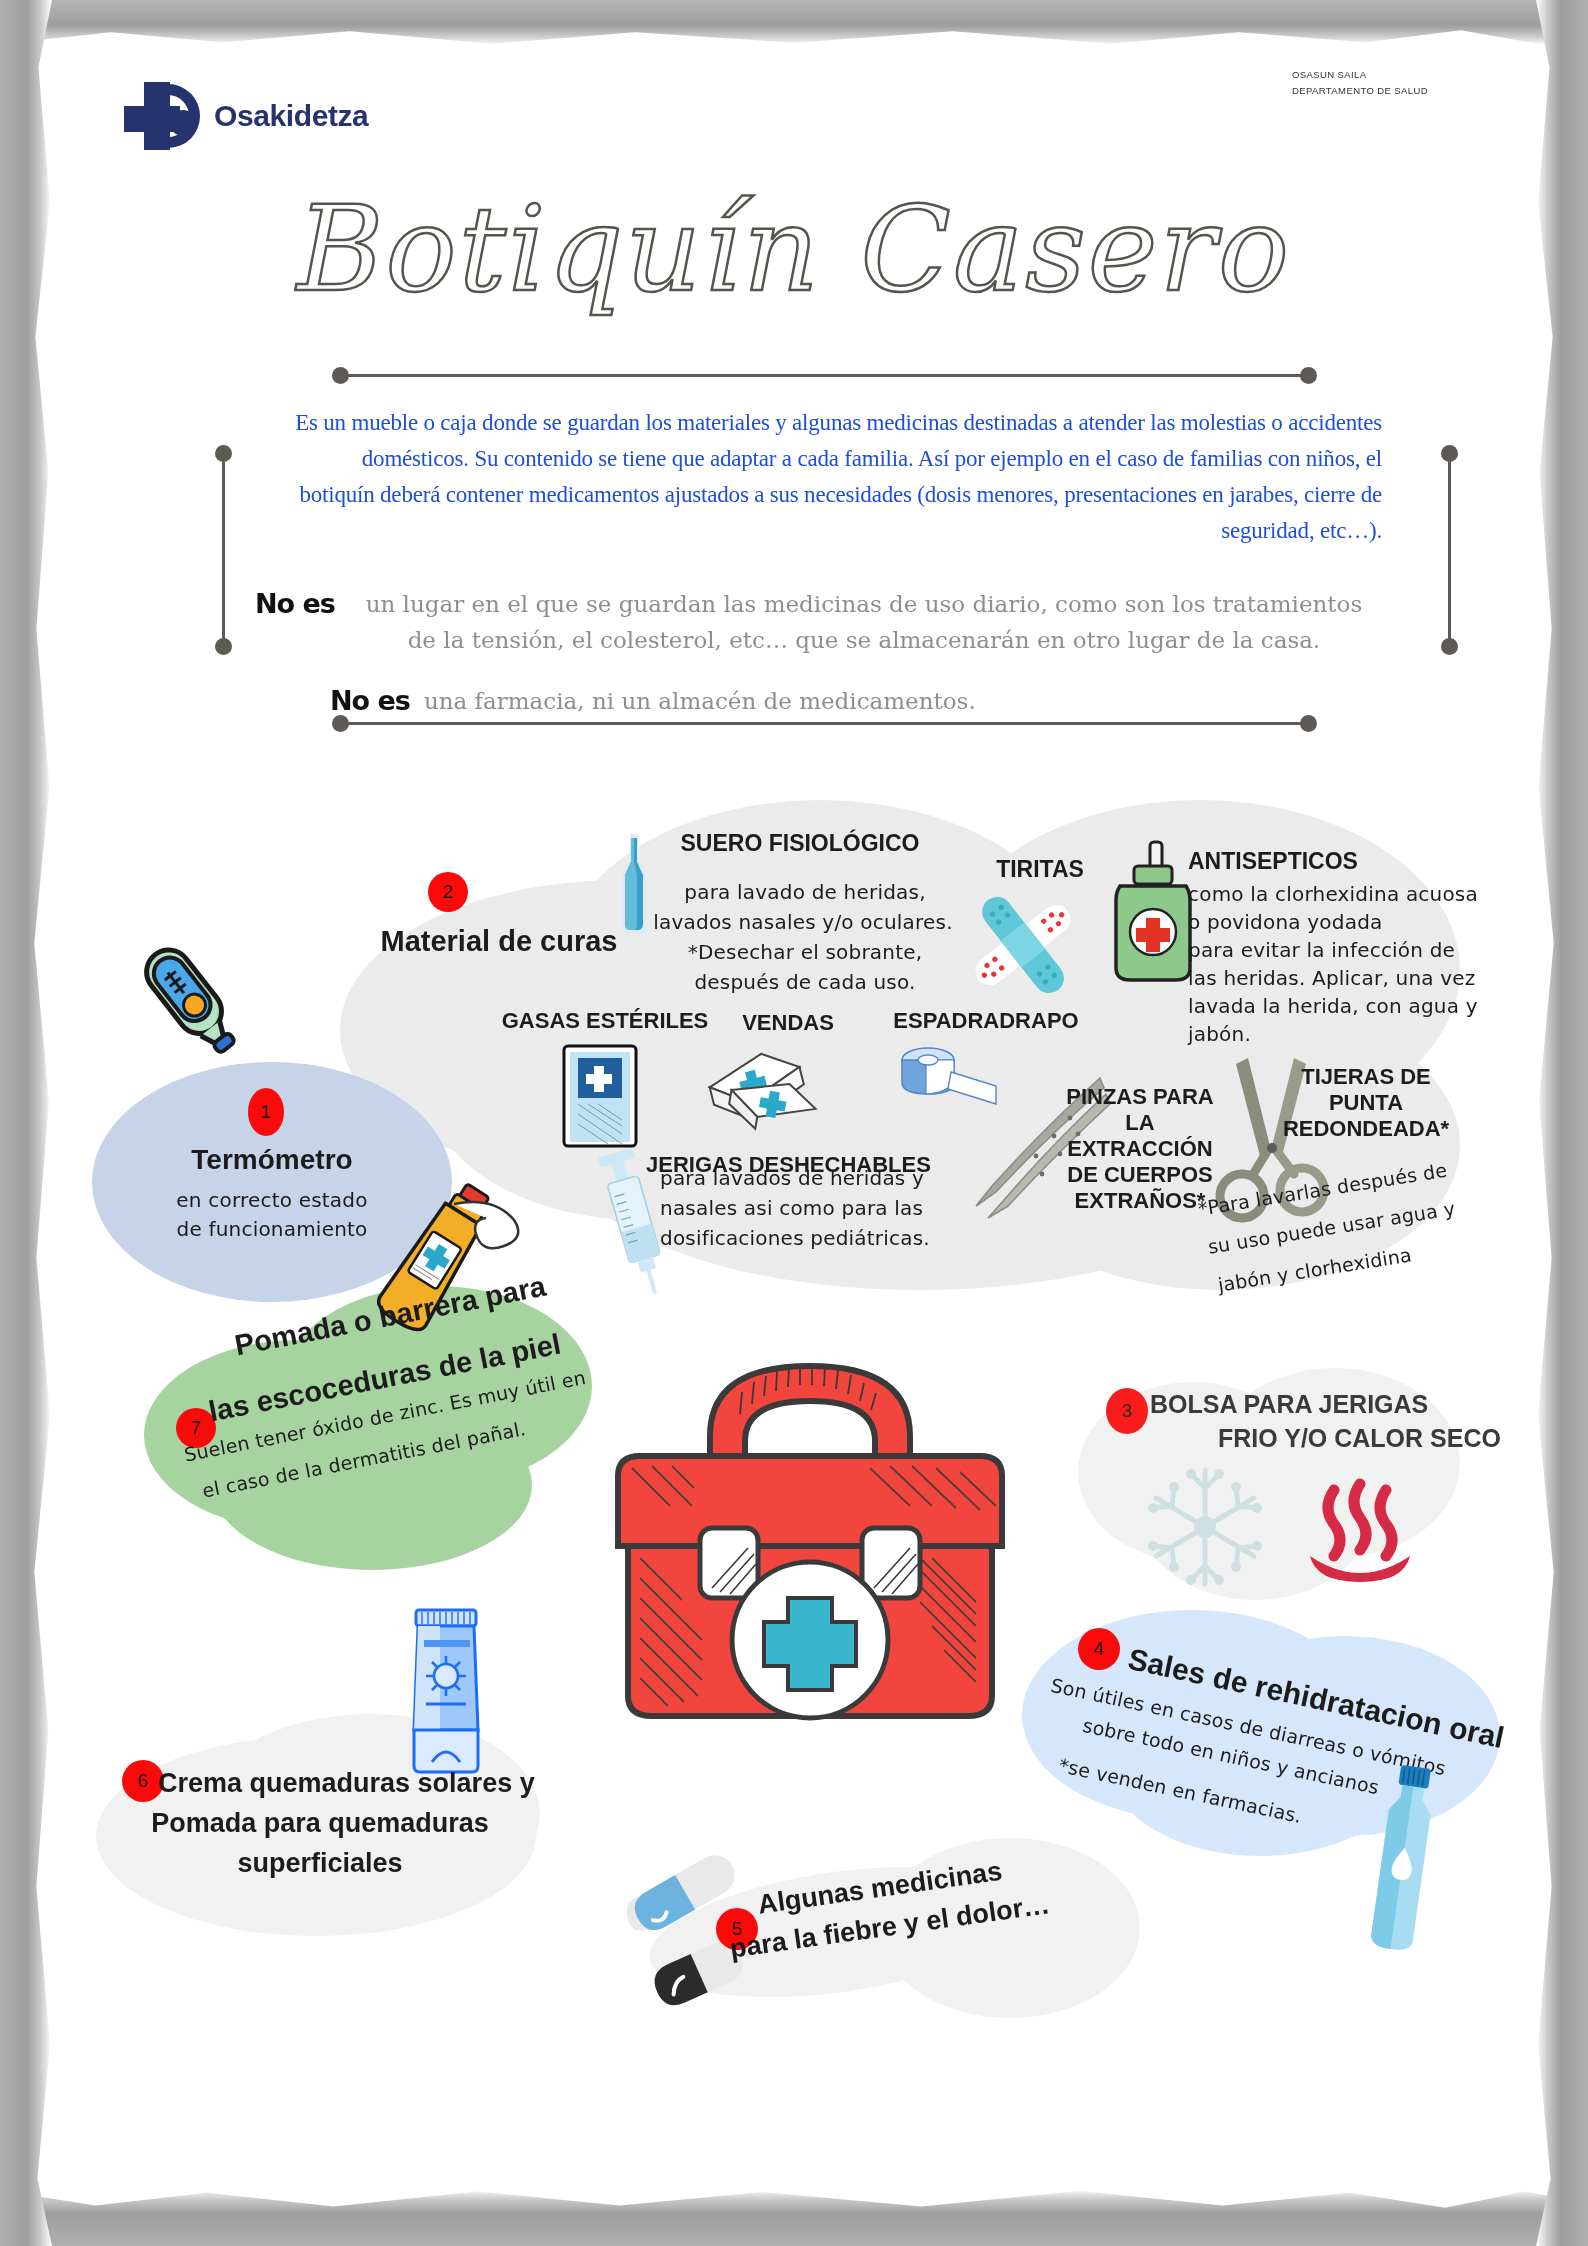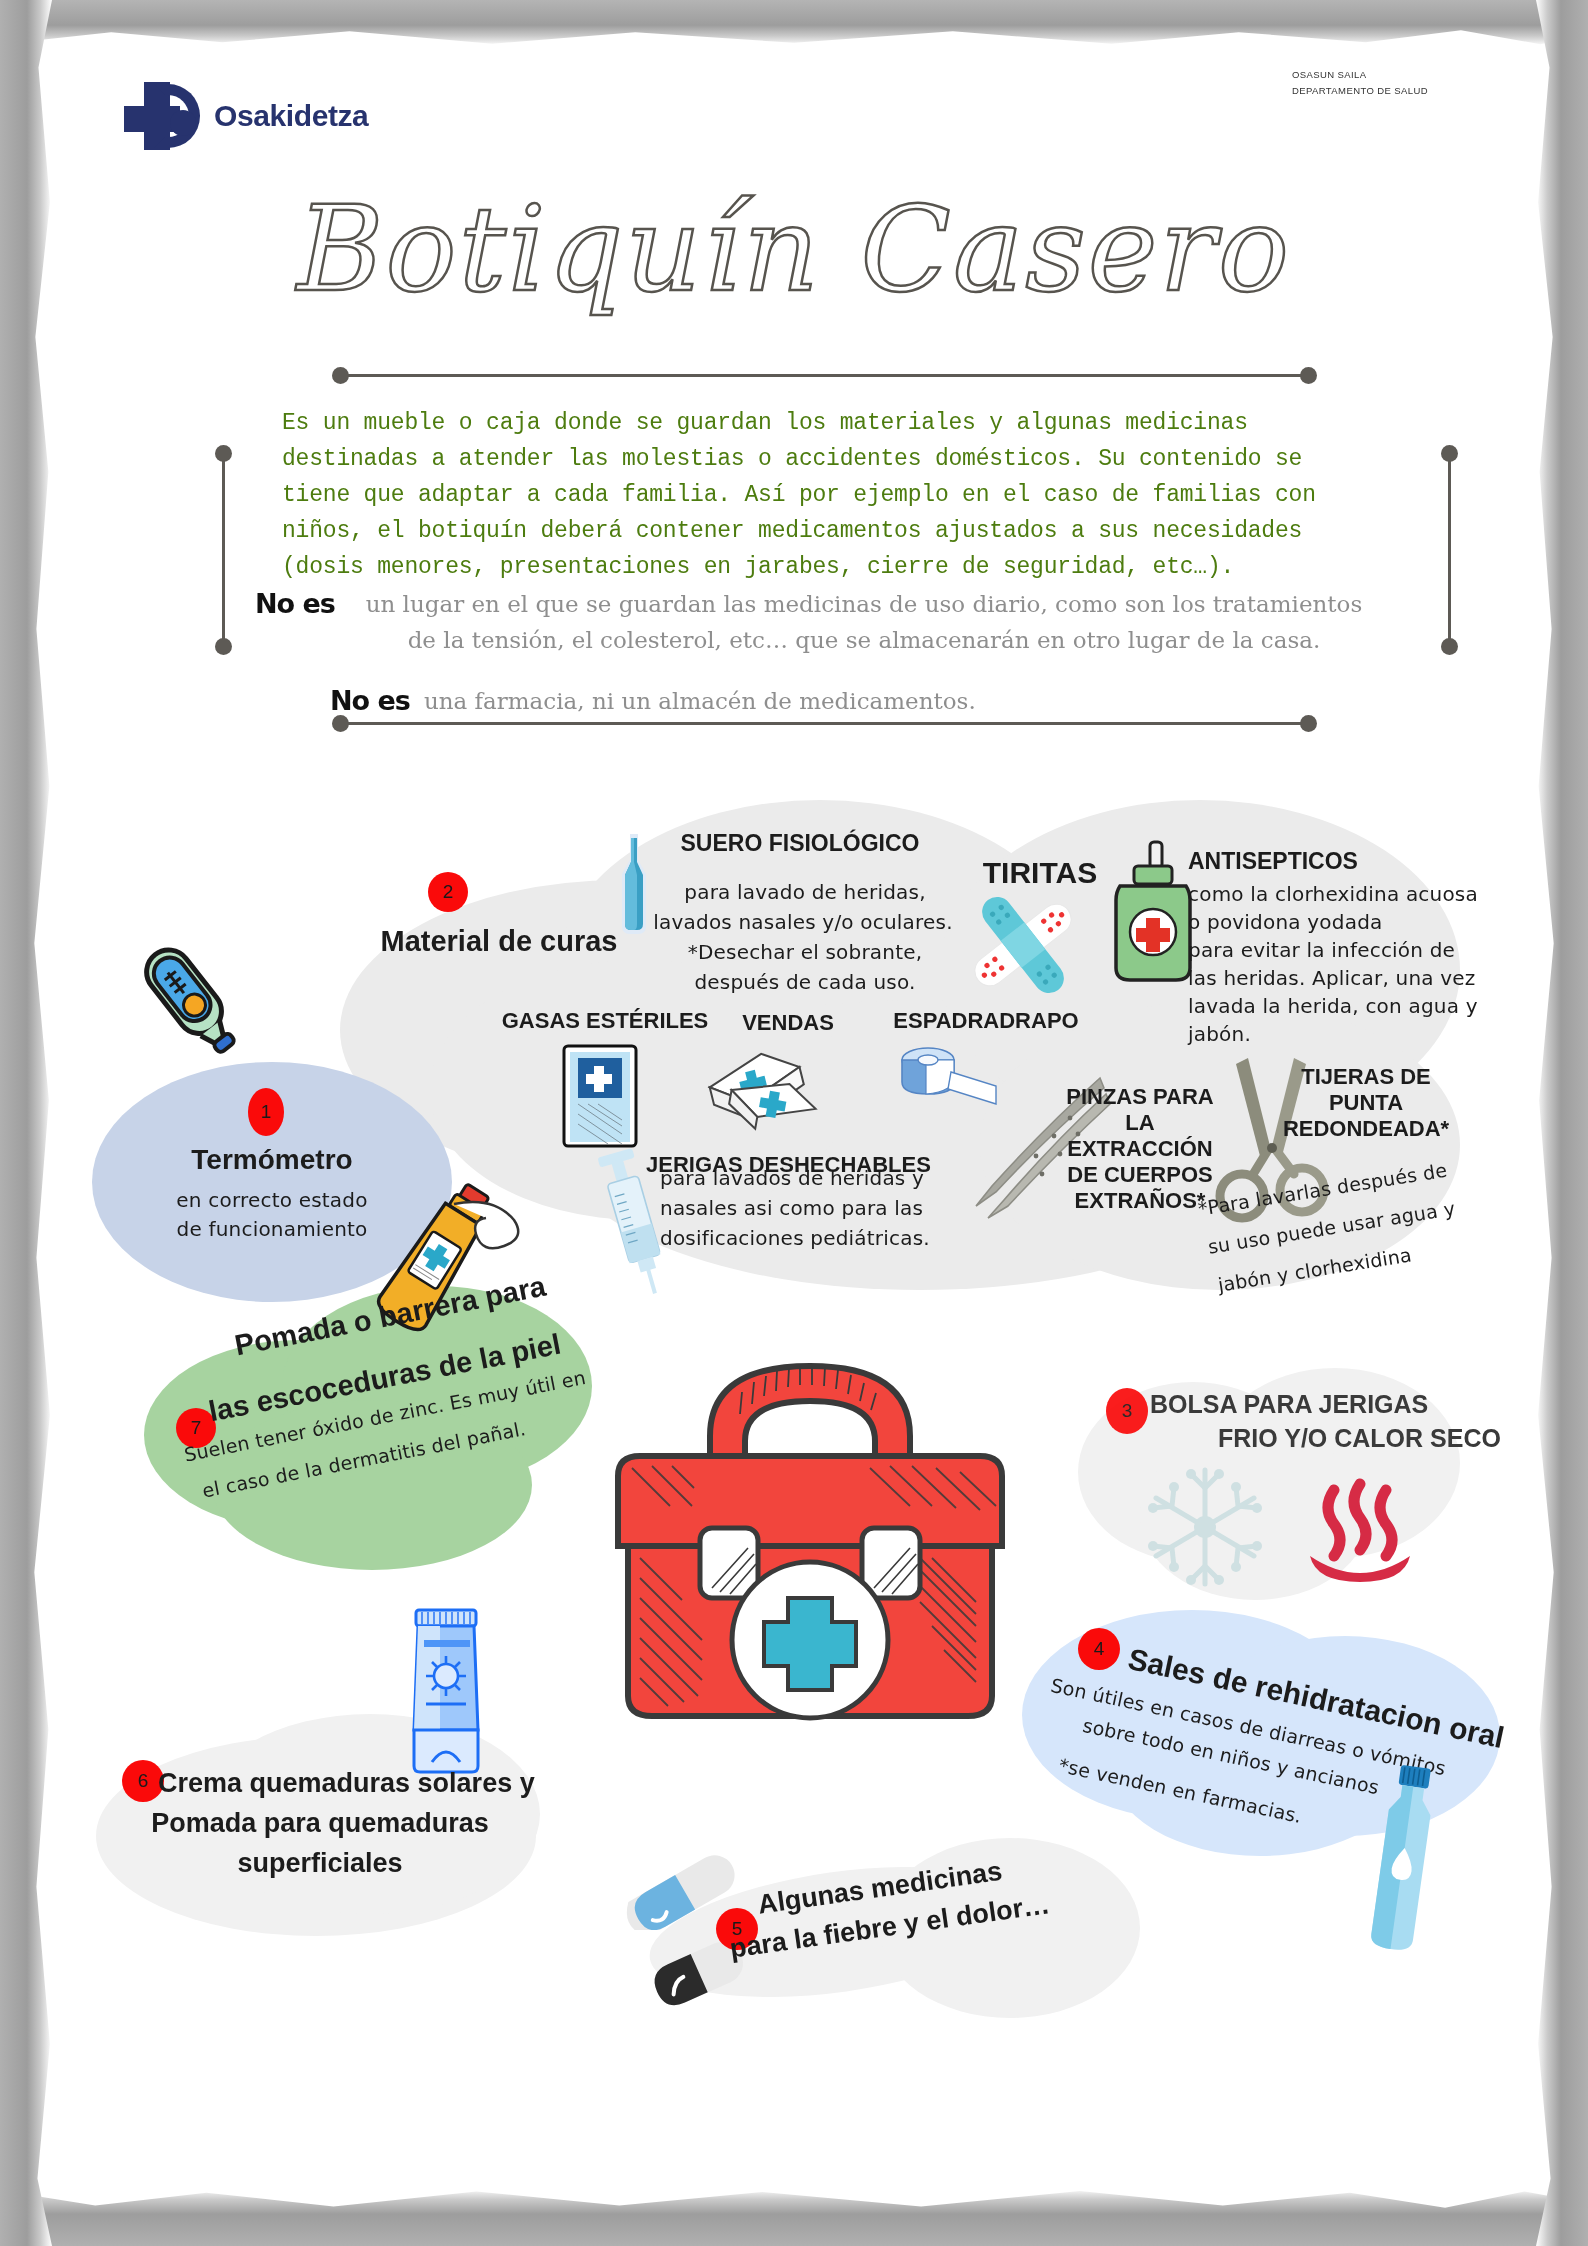--- a/index.html
+++ b/index.html
@@ -113,23 +113,23 @@
   .rule { position:absolute; height:3px; background:#5d5a55; }
   .dot {
     position:absolute; width:17px; height:17px; border-radius:50%;
     background:#5d5a55;
   }
   .rule-v { position:absolute; width:3px; background:#5d5a55; }
 
   
   .intro {
     position:absolute; left:282px; top:405px; width:1100px;
-    text-align:left;
-    font-family:Liberation Mono, monospace;
-    font-size:23px; line-height:36px; color:#4d7c0f;
+    text-align:right;
+    font-family:Liberation Serif, serif;
+    font-size:23px; line-height:36px; color:#1d4ed8;
     letter-spacing:-0.2px;
   }
   .noes-block { position:absolute; display:flex; align-items:flex-start; gap:14px; }
   .noes-label {
     font-family:"DejaVu Sans", sans-serif;
     font-weight:900; font-size:27px; color:#111;
     letter-spacing:-1px; white-space:nowrap; padding-top:2px;
   }
   .noes-text {
     font-family:"DejaVu Serif", serif;
@@ -245,21 +245,21 @@
     <path d="M27 8 L33 8 L33 32 L39 45 L39 94 Q39 100 33 100 L27 100 Q21 100 21 94 L21 45 L27 32 Z" fill="#3a9fc4"></path>
     <path d="M27 8 L30 8 L30 32 L33 45 L33 94 Q33 100 30 100 L27 100 Q21 100 21 94 L21 45 L27 32 Z" fill="#63bcdc"></path>
   </svg>
 
   <div class="hd" style="left:660px; top:830px; width:280px; font-size:23px; text-align:center;">SUERO FISIOLÓGICO</div>
   <div class="hand" style="left:660px; top:878px; width:290px; font-size:20px; text-align:center;">para lavado de heridas,</div>
   <div class="hand" style="left:648px; top:908px; width:310px; font-size:20px; text-align:center;">lavados nasales y/o oculares.</div>
   <div class="hand" style="left:660px; top:938px; width:290px; font-size:20px; text-align:center;">*Desechar el sobrante,</div>
   <div class="hand" style="left:660px; top:968px; width:290px; font-size:20px; text-align:center;">después de cada uso.</div>
 
-  <div class="hd" style="left:960px; top:856px; width:160px; font-size:30px; text-align:center;">TIRITAS</div>
+  <div class="hd" style="left:960px; top:856px; width:160px; font-size:23px; text-align:center;">TIRITAS</div>
   <svg class="icon" style="left:958px; top:890px;" width="130" height="110" viewBox="0 0 130 110">
     <g transform="rotate(-38 65 55)">
       <rect x="8" y="40" width="114" height="30" rx="15" fill="#ffffff" stroke="#e8e8e8"></rect>
       <g fill="#e33">
         <circle cx="24" cy="49" r="2.6"></circle>
           <circle cx="34" cy="49" r="2.6"></circle>
           <circle cx="24" cy="60" r="2.6"></circle>
           <circle cx="34" cy="60" r="2.6"></circle>
         <circle cx="96" cy="49" r="2.6"></circle>
           <circle cx="106" cy="49" r="2.6"></circle>

